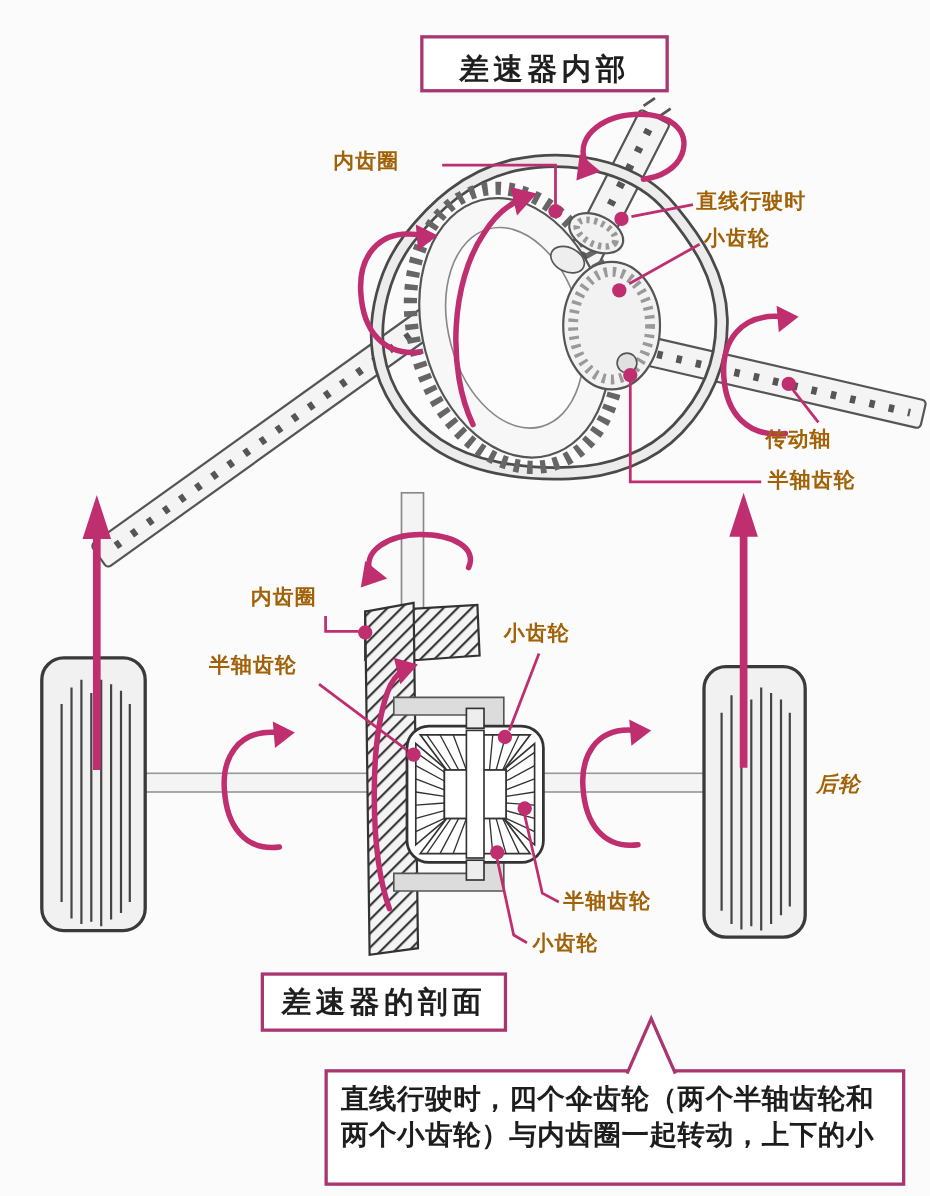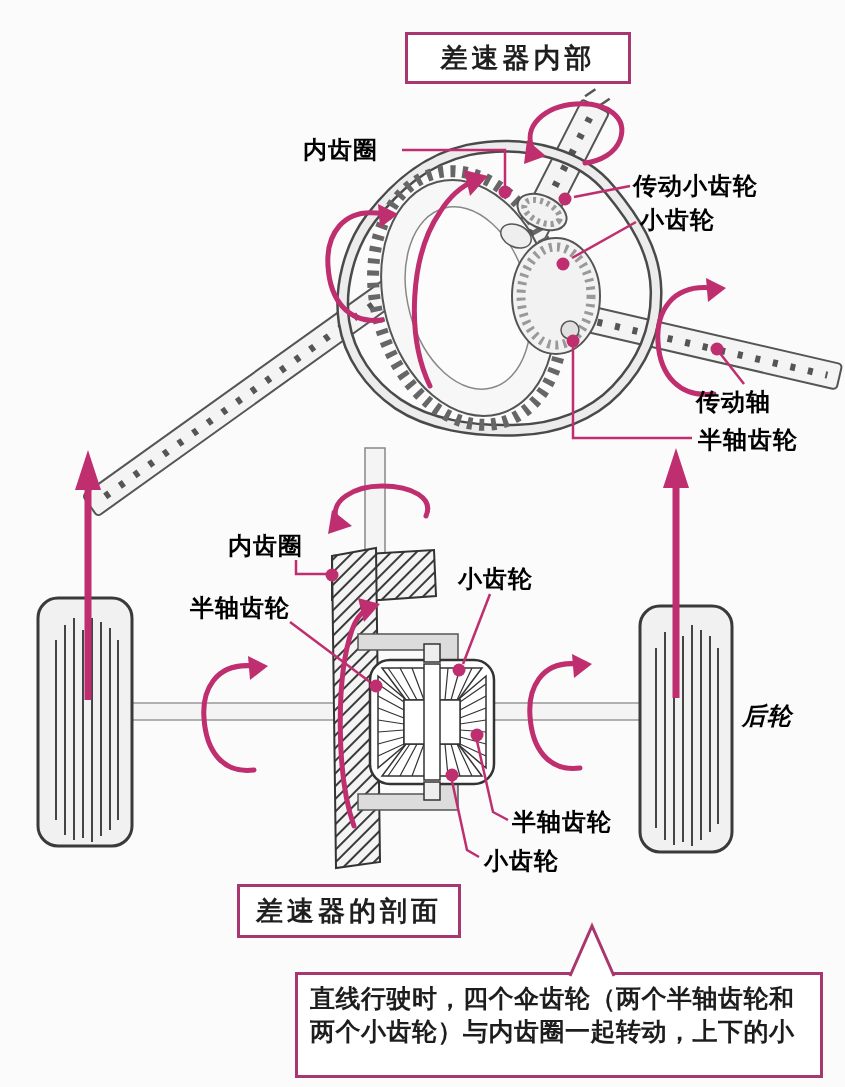--- a/index.html
+++ b/index.html
@@ -4,22 +4,22 @@
 <style>
   html,body{margin:0;padding:0;}
   body{
     width:845px;height:1087px;position:relative;background:#fbfbfb;
     font-family:"DejaVu Sans","Liberation Sans",sans-serif;color:#2b2b2b;
     overflow:hidden;
   }
   #stage{position:absolute;inset:0;}
   svg.canvas{position:absolute;left:0;top:0;z-index:1;pointer-events:none;}
   .label{
-    position:absolute;z-index:2;font-weight:bold;font-size:24px;
-    white-space:nowrap;color:#000000;letter-spacing:1px;
+    position:absolute;z-index:2;font-weight:bold;font-size:19px;
+    white-space:nowrap;color:#a16207;letter-spacing:1px;
   }
   .titlebox{
     position:absolute;z-index:2;border:3px solid #a8366f;background:#fff;
     display:flex;align-items:center;justify-content:center;
     font-weight:bold;font-size:27px;letter-spacing:4px;color:#1f1f1f;
   }
   .callout{
     position:absolute;z-index:2;border:3px solid #a8366f;background:#fff;
     left:295px;top:972px;width:498px;height:86px;padding:7px 12px;
     font-size:25px;font-weight:600;line-height:1.32;color:#1d1d1d;
@@ -188,29 +188,29 @@
     <circle cx="376" cy="686" r="6.5" fill="#bf2e6e" stroke="none"></circle>
     <path d="M 490,594 L 463,664"></path>
     <circle cx="459" cy="670" r="6.5" fill="#bf2e6e" stroke="none"></circle>
     <path d="M 477,741 L 493,812 L 508,820"></path>
     <circle cx="477" cy="735" r="6.5" fill="#bf2e6e" stroke="none"></circle>
     <path d="M 452,781 L 467,850 L 479,857"></path>
     <circle cx="452" cy="775" r="6.5" fill="#bf2e6e" stroke="none"></circle>
   </g>
 </svg>
 
-<div class="titlebox" style="left:405px;top:32px;width:220px;height:46px;">
+<div class="titlebox" style="left:382px;top:32px;width:220px;height:46px;align-items:flex-end;">
   <span>差速器内部</span>
 </div>
 <div class="titlebox" style="left:237px;top:884px;width:218px;height:48px;">
   <span>差速器的剖面</span>
 </div>
 
 <div class="label" style="left:303px;top:134px;">内齿圈</div>
-<div class="label" style="left:633px;top:170px;">传动小齿轮</div>
+<div class="label" style="left:633px;top:170px;">直线行驶时</div>
 <div class="label" style="left:640px;top:204px;">小齿轮</div>
 <div class="label" style="left:696px;top:386px;text-align:center;">传动轴</div>
 <div class="label" style="left:698px;top:424px;">半轴齿轮</div>
 
 <div class="label" style="left:228px;top:530px;">内齿圈</div>
 <div class="label" style="left:190px;top:592px;">半轴齿轮</div>
 <div class="label" style="left:458px;top:563px;">小齿轮</div>
 <div class="label" style="left:742px;top:700px;font-style:italic;">后轮</div>
 <div class="label" style="left:512px;top:806px;">半轴齿轮</div>
 <div class="label" style="left:484px;top:845px;">小齿轮</div>

